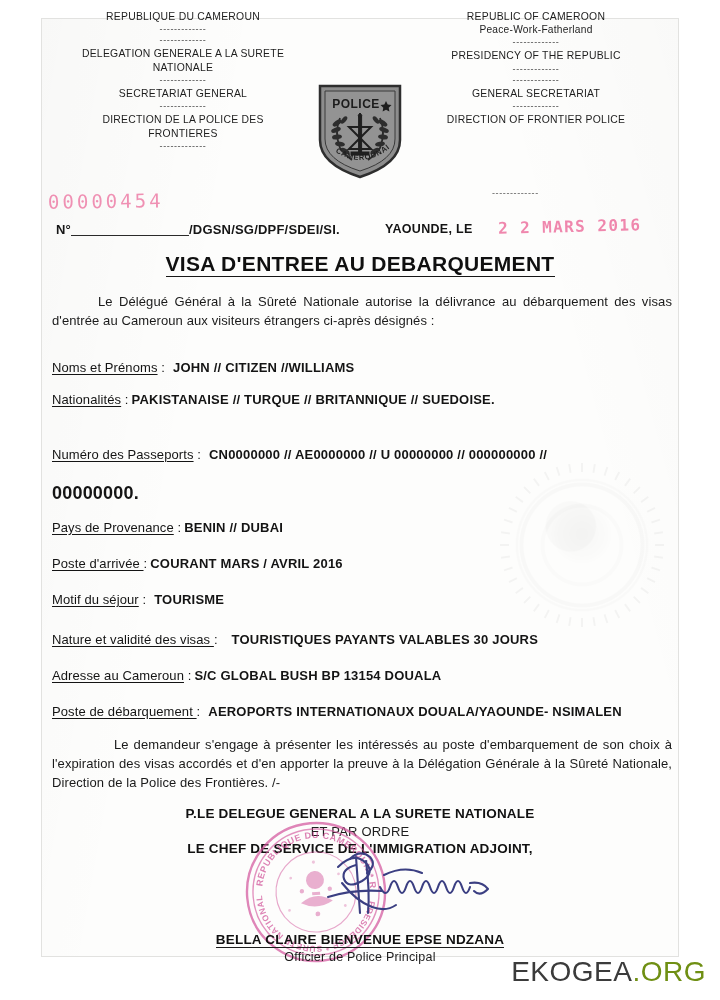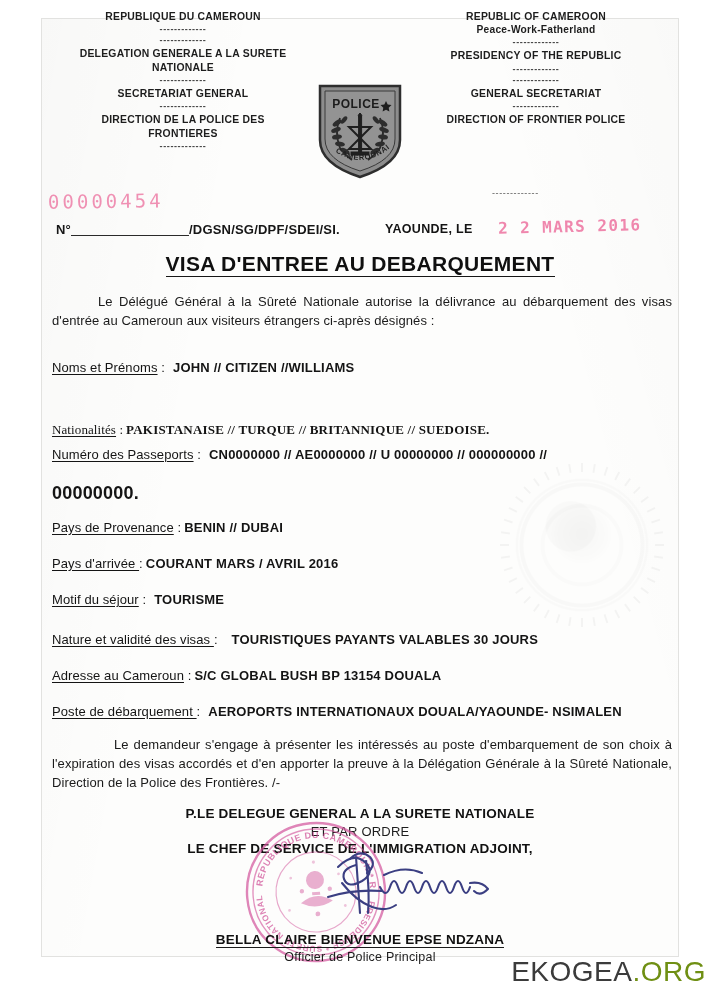--- a/index.html
+++ b/index.html
@@ -36,21 +36,20 @@
       linear-gradient(100deg, rgba(0,0,0,0.018) 0%, rgba(0,0,0,0) 28%),
       linear-gradient(255deg, rgba(0,0,0,0.015) 0%, rgba(0,0,0,0) 24%);
   }
 
   
   #header-block {
     position: absolute;
     left: 0; top: 0;
     width: 720px;
     height: 205px;
-    font-weight: bold;
   }
   .hdr-col {
     position: absolute;
     top: 10px;
     text-align: center;
     font-size: 10.4px;
     letter-spacing: 0.25px;
     color: #1d1d1d;
     line-height: 1.28;
   }
@@ -410,25 +409,25 @@
 <div id="date-stamp">2 2 MARS 2016</div>
 
 <div id="doc-title">
   <span>VISA D'ENTREE AU DEBARQUEMENT</span>
 </div>
 
 <div class="para" id="intro-para">Le Délégué Général à la Sûreté Nationale autorise la délivrance au débarquement des visas d'entrée au Cameroun aux visiteurs étrangers ci-après désignés :</div>
 
 <div id="fields">
     <div class="field-row" style="top: 0px;"><span class="field-label">Noms et Prénoms</span><span class="field-sep"> :</span><span class="field-value" style="padding-left: 8px;">JOHN // CITIZEN //WILLIAMS</span></div>
-    <div class="field-row" style="top: 62px; font-family: Liberation Serif, serif;"><span class="field-label">Nationalités</span><span class="field-sep"> :</span><span class="field-value" style="padding-left: 3px;">PAKISTANAISE // TURQUE // BRITANNIQUE // SUEDOISE.</span></div>
+    <div class="field-row" style="top: 32px;"><span class="field-label">Nationalités</span><span class="field-sep"> :</span><span class="field-value" style="padding-left: 3px;">PAKISTANAISE // TURQUE // BRITANNIQUE // SUEDOISE.</span></div>
     <div class="field-row" style="top: 87px;"><span class="field-label">Numéro  des Passeports</span><span class="field-sep"> :</span><span class="field-value" style="padding-left: 8px;">CN0000000 // AE0000000 // U 00000000 // 000000000 //</span></div>
     <div class="field-cont" style="top: 123px;">00000000.</div>
     <div class="field-row" style="top: 160px;"><span class="field-label">Pays de Provenance</span><span class="field-sep"> :</span><span class="field-value" style="padding-left: 3px;">BENIN // DUBAI</span></div>
-    <div class="field-row" style="top: 196px;"><span class="field-label">Pays d'arrivée </span><span class="field-sep">:</span><span class="field-value" style="padding-left: 3px;">COURANT    MARS / AVRIL 2016</span></div>
+    <div class="field-row" style="top: 196px;"><span class="field-label">Poste d'arrivée </span><span class="field-sep">:</span><span class="field-value" style="padding-left: 3px;">COURANT    MARS / AVRIL 2016</span></div>
     <div class="field-row" style="top: 232px;"><span class="field-label">Motif du séjour</span><span class="field-sep"> :</span><span class="field-value" style="padding-left: 8px;">TOURISME</span></div>
     <div class="field-row" style="top: 272px;"><span class="field-label">Nature et validité des  visas </span><span class="field-sep">:</span><span class="field-value" style="padding-left: 14px;">TOURISTIQUES  PAYANTS VALABLES 30  JOURS</span></div>
     <div class="field-row" style="top: 308px;"><span class="field-label">Adresse au Cameroun</span><span class="field-sep"> :</span><span class="field-value" style="padding-left: 3px;">S/C   GLOBAL BUSH BP 13154 DOUALA</span></div>
     <div class="field-row" style="top: 344px;"><span class="field-label">Poste de débarquement </span><span class="field-sep">:</span><span class="field-value" style="padding-left: 8px;">AEROPORTS INTERNATIONAUX DOUALA/YAOUNDE- NSIMALEN</span></div>
   </div>
 
 <div id="dry-seal">
   <div id="dry-seal-core"></div>
 <div class="seal-tick" style="transform: rotate(0deg) translateY(-82px);"></div>
     <div class="seal-tick" style="transform: rotate(9deg) translateY(-82px);"></div>

